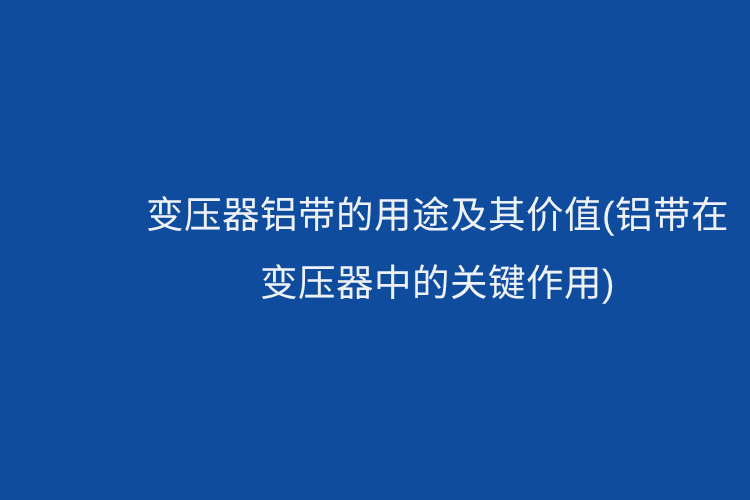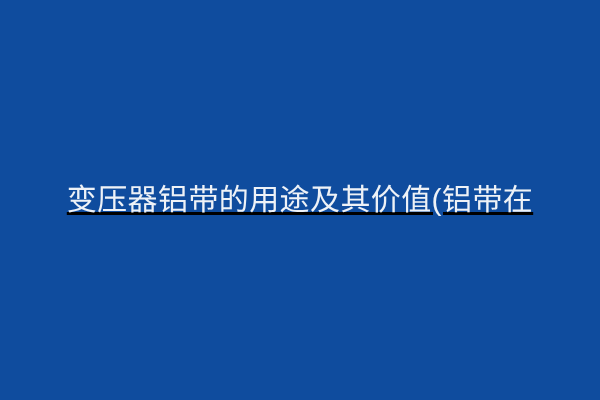--- a/index.html
+++ b/index.html
@@ -17,23 +17,22 @@
 
   
   .banner {
     position: relative;
     box-sizing: border-box;
     width: 600px;
     height: 400px;
     background: #0f4c9e;
     display: flex;
     align-items: center;
-    justify-content: center;
+    justify-content: flex-end;
     overflow: hidden;
-    text-decoration: underline;
     -webkit-font-smoothing: antialiased;
   }
 
   
   .title-block {
     position: relative;
     width: 500px;
     margin-top: -1px;      
     text-align: center;
   }
@@ -52,15 +51,16 @@
 </style>
 </head>
 <body>
 
 <div class="banner">
 
   <div class="title-block">
 
     <span class="title-line">变压器铝带的用途及其价值(铝带在</span>
 
+    <span class="title-line">变压器中的关键作用)</span>
 
   </div>
 </div>
 
 </body></html>

